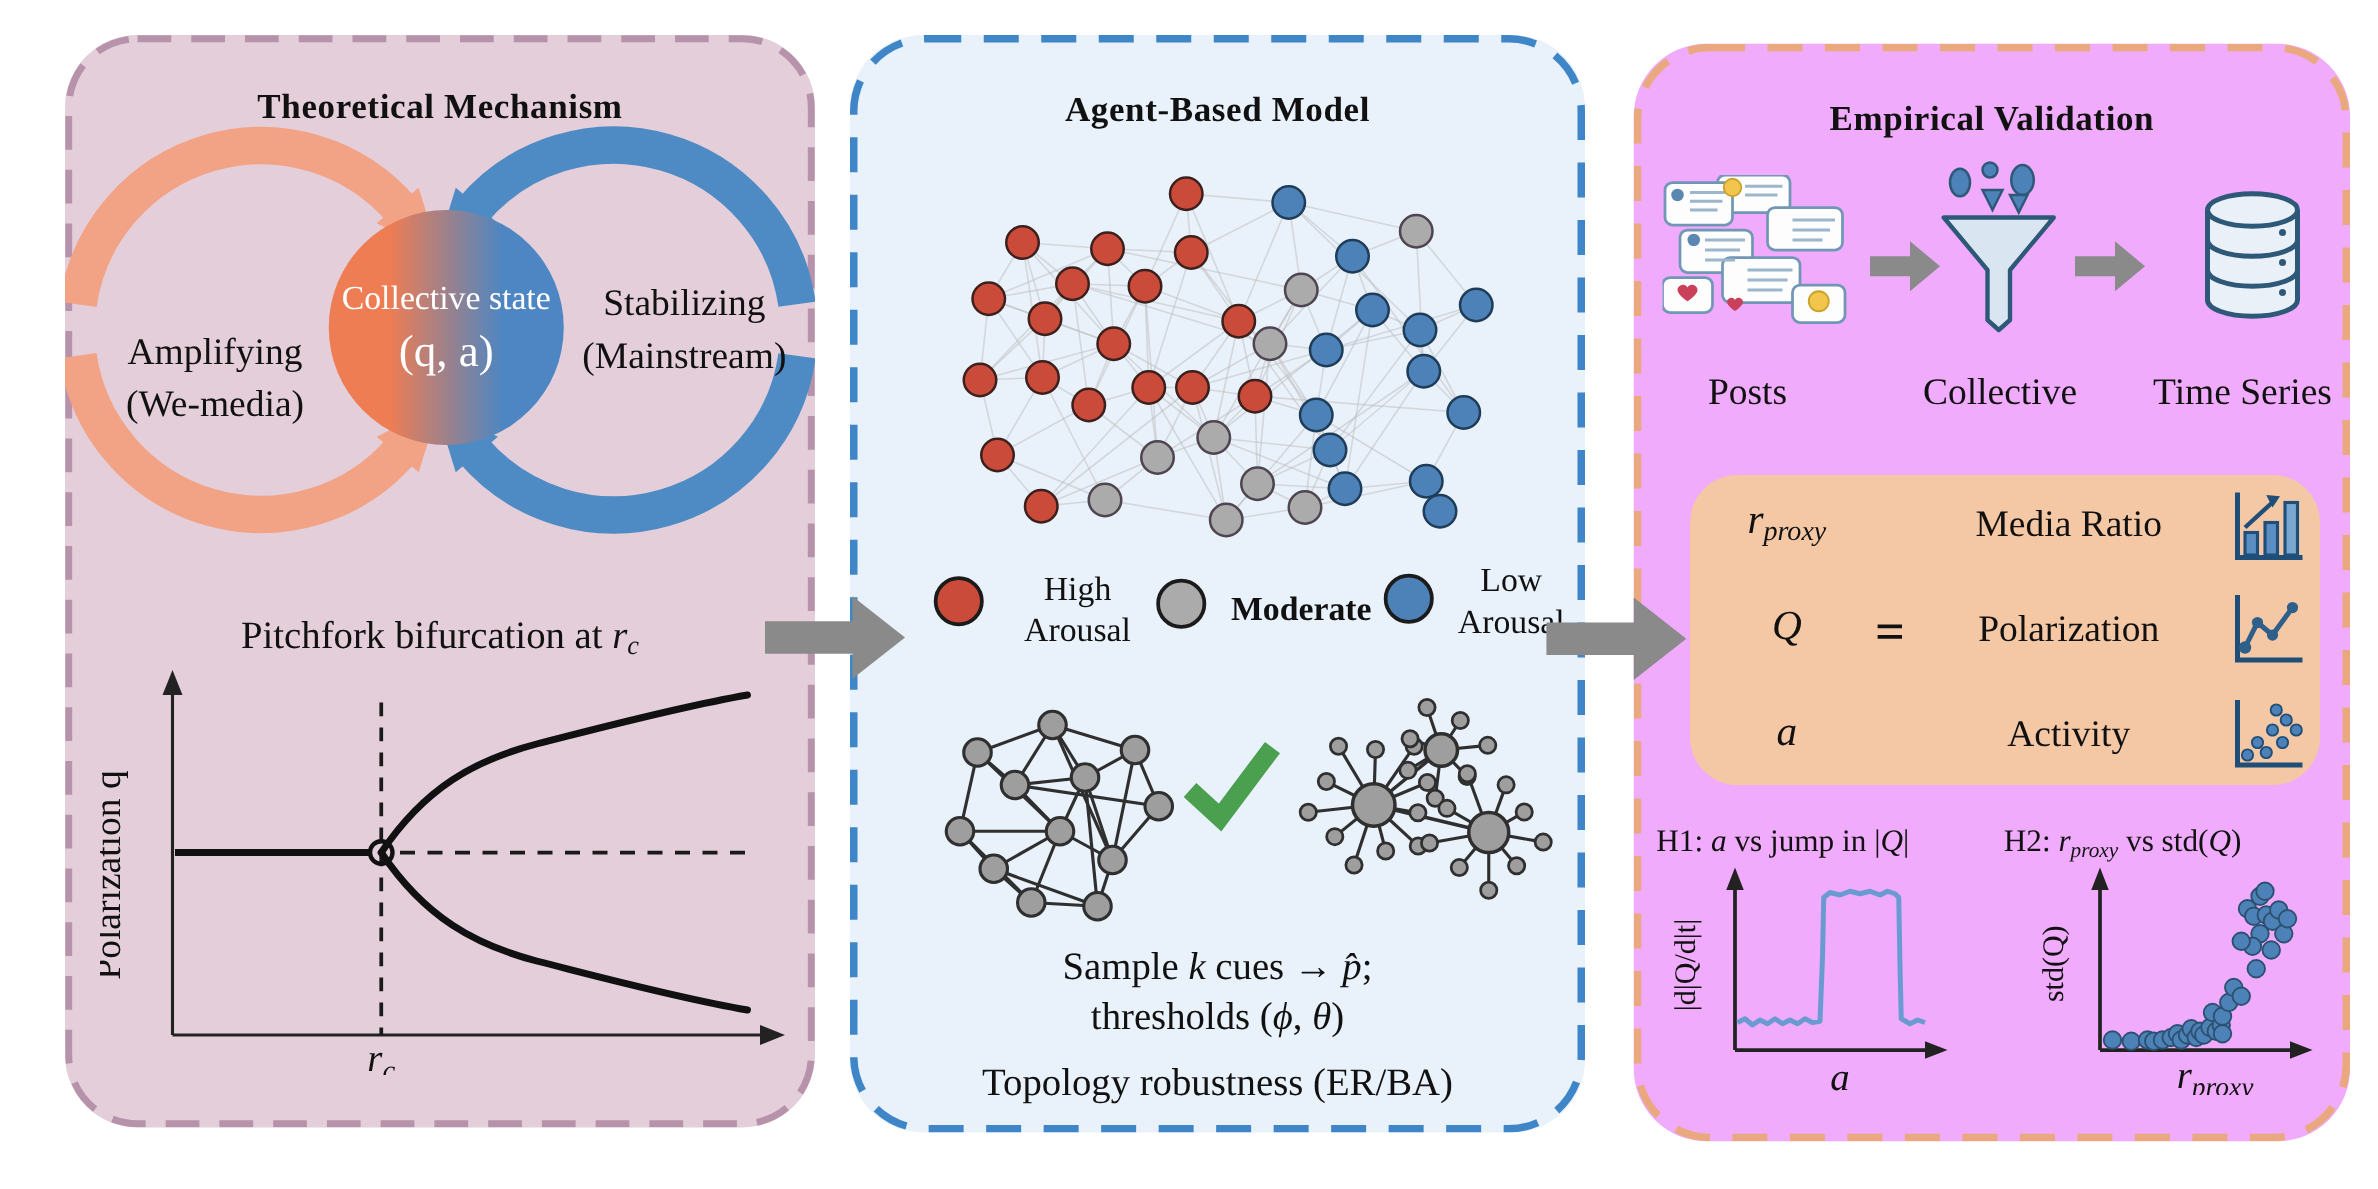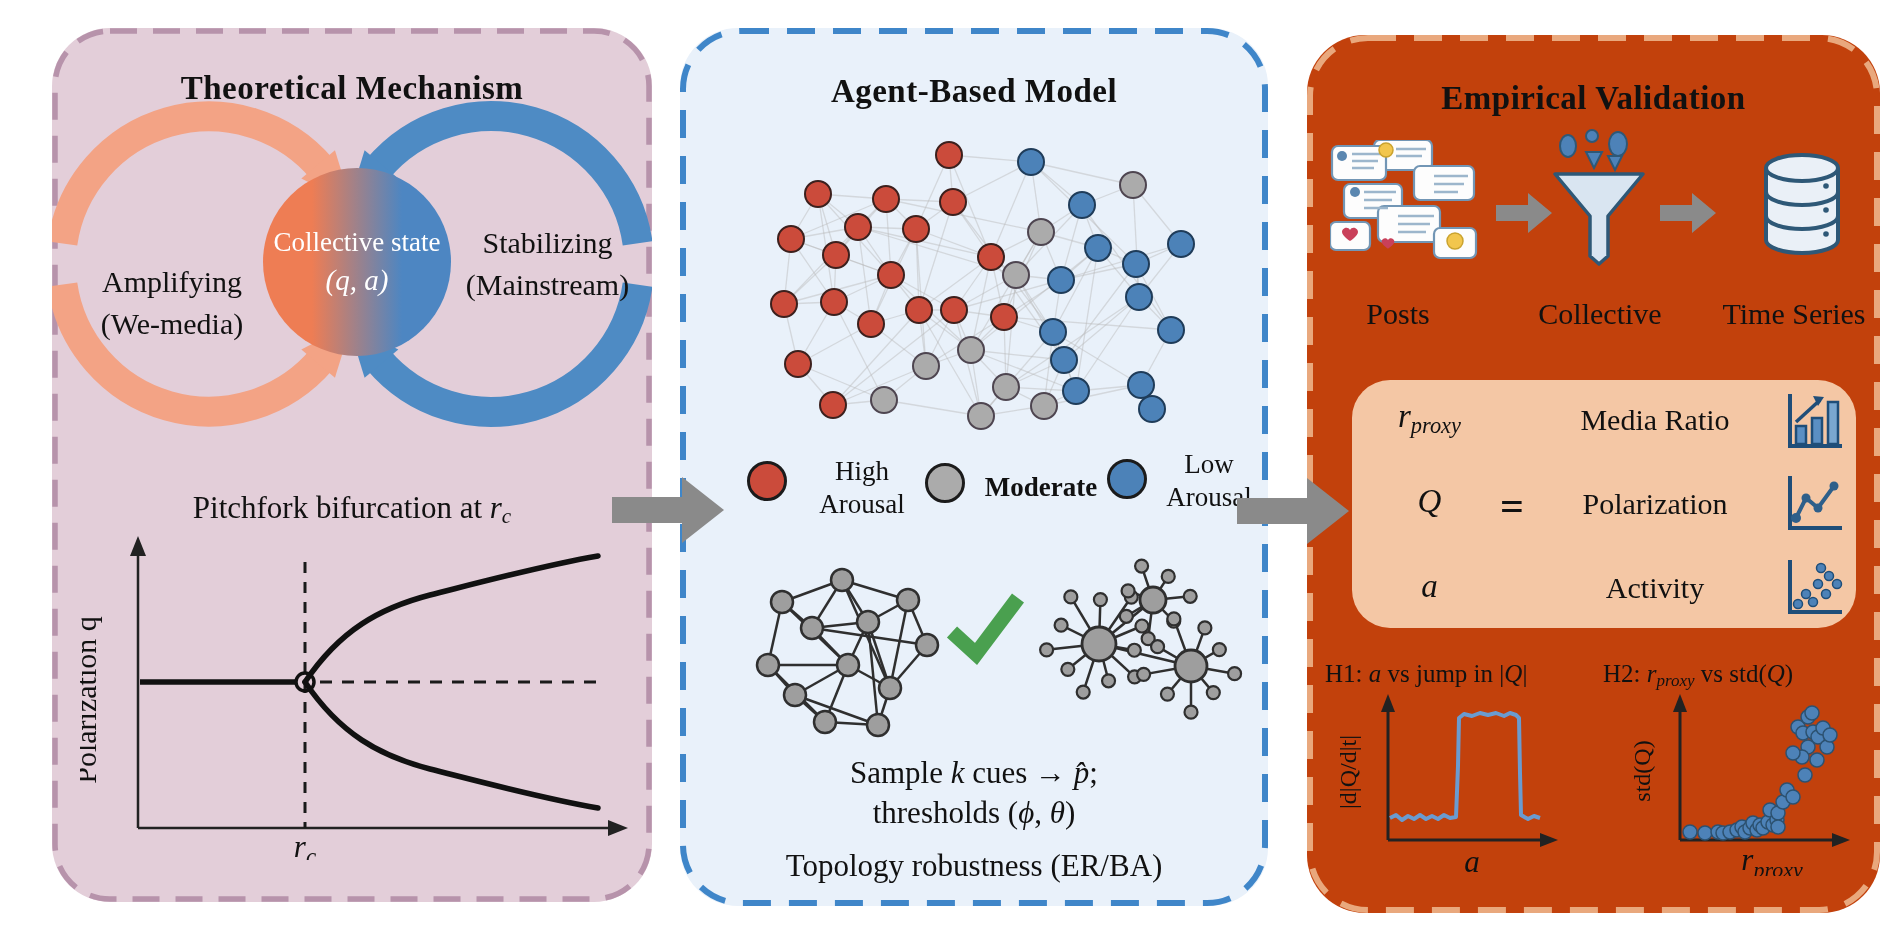--- a/index.html
+++ b/index.html
@@ -1,33 +1,33 @@
 <!DOCTYPE html>
 <html><head>
 <meta charset="utf-8">
 <style>
   html,body{margin:0;padding:0;background:#fff;}
   body{font-family:"Liberation Serif", serif; color:#111;}
   #stage{position:relative;width:1902px;height:951px;background:#fff;overflow:hidden;}
   .panel{position:absolute;border-radius:58px;}
   .bsvg{position:absolute;left:0;top:0;pointer-events:none;}
   .abs{position:absolute;}
-  .ptitle{position:absolute;left:0;right:0;text-align:center;font-weight:bold;font-size:33px;letter-spacing:.5px;}
+  .ptitle{position:absolute;left:0;right:0;text-align:center;font-weight:bold;font-size:28px;letter-spacing:.5px;}
   .ctr{text-align:center;}
   .it{font-style:italic;}
   .sub{font-size:0.68em;vertical-align:-0.25em;font-style:italic;}
   .lbl30{font-size:30px;}
   .cap{position:absolute;left:0;right:0;text-align:center;font-size:31px;}
   .legend-txt{position:absolute;font-size:27px;line-height:33px;text-align:center;}
   .legend-dot{position:absolute;width:40px;height:40px;border-radius:50%;border:3.5px solid #1b1b1b;box-sizing:border-box;}
   #collective-circle{position:absolute;width:188px;height:188px;border-radius:50%;
      background:linear-gradient(90deg,#ee7d54 26%,#4d86c2 74%);
      display:flex;flex-direction:column;align-items:center;justify-content:center;color:#fff;}
   #collective-circle .l1{font-size:27px;}
-  #collective-circle .l2{font-size:29px;font-style:italic;margin-top:6px;}
+  #collective-circle .l2{font-size:36px;margin-top:6px;}
   .row-sym{position:absolute;font-size:33px;font-style:italic;width:95px;text-align:center;}
   .row-lbl{position:absolute;font-size:30px;width:200px;text-align:center;}
   .h-head{position:absolute;font-size:25px;white-space:nowrap;}
   svg text{font-family:"Liberation Serif", serif;fill:#111;}
 </style>
 </head>
 <body>
 
 <div id="stage">
 
@@ -415,21 +415,21 @@
 
     <div class="cap" style="top:727px;">
       <span>Sample </span><span class="it">k</span><span> cues → </span><span class="it">p̂</span><span>;</span>
     </div>
     <div class="cap" style="top:767px;">
       <span>thresholds (</span><span class="it">ϕ</span><span>, </span><span class="it">θ</span><span>)</span>
     </div>
     <div class="cap" style="top:820px;">Topology robustness (ER/BA)</div>
   </div>
 
-  <div class="panel" style="left:1307px;top:35px;width:573px;height:878px;background:#c2410c;">
+  <div class="panel" style="left:1307px;top:35px;width:573px;height:878px;background:#f0abfc;">
     <svg class="bsvg" width="573" height="878">
       <rect x="3" y="3" width="567" height="872" rx="58" fill="none" stroke="#e9a87d" stroke-width="6" stroke-dasharray="28 18"></rect>
     </svg>
 
     <div class="ptitle" style="top:45px;">Empirical Validation</div>
 
     <svg class="abs" style="left:23px;top:105px;" width="150px" height="132">
       <g stroke="#7296b5" stroke-width="2.2" fill="#fdfdfd">
         <rect x="44" y="0" width="58" height="30" rx="6"></rect>
         <rect x="2" y="6" width="54" height="34" rx="6"></rect>

